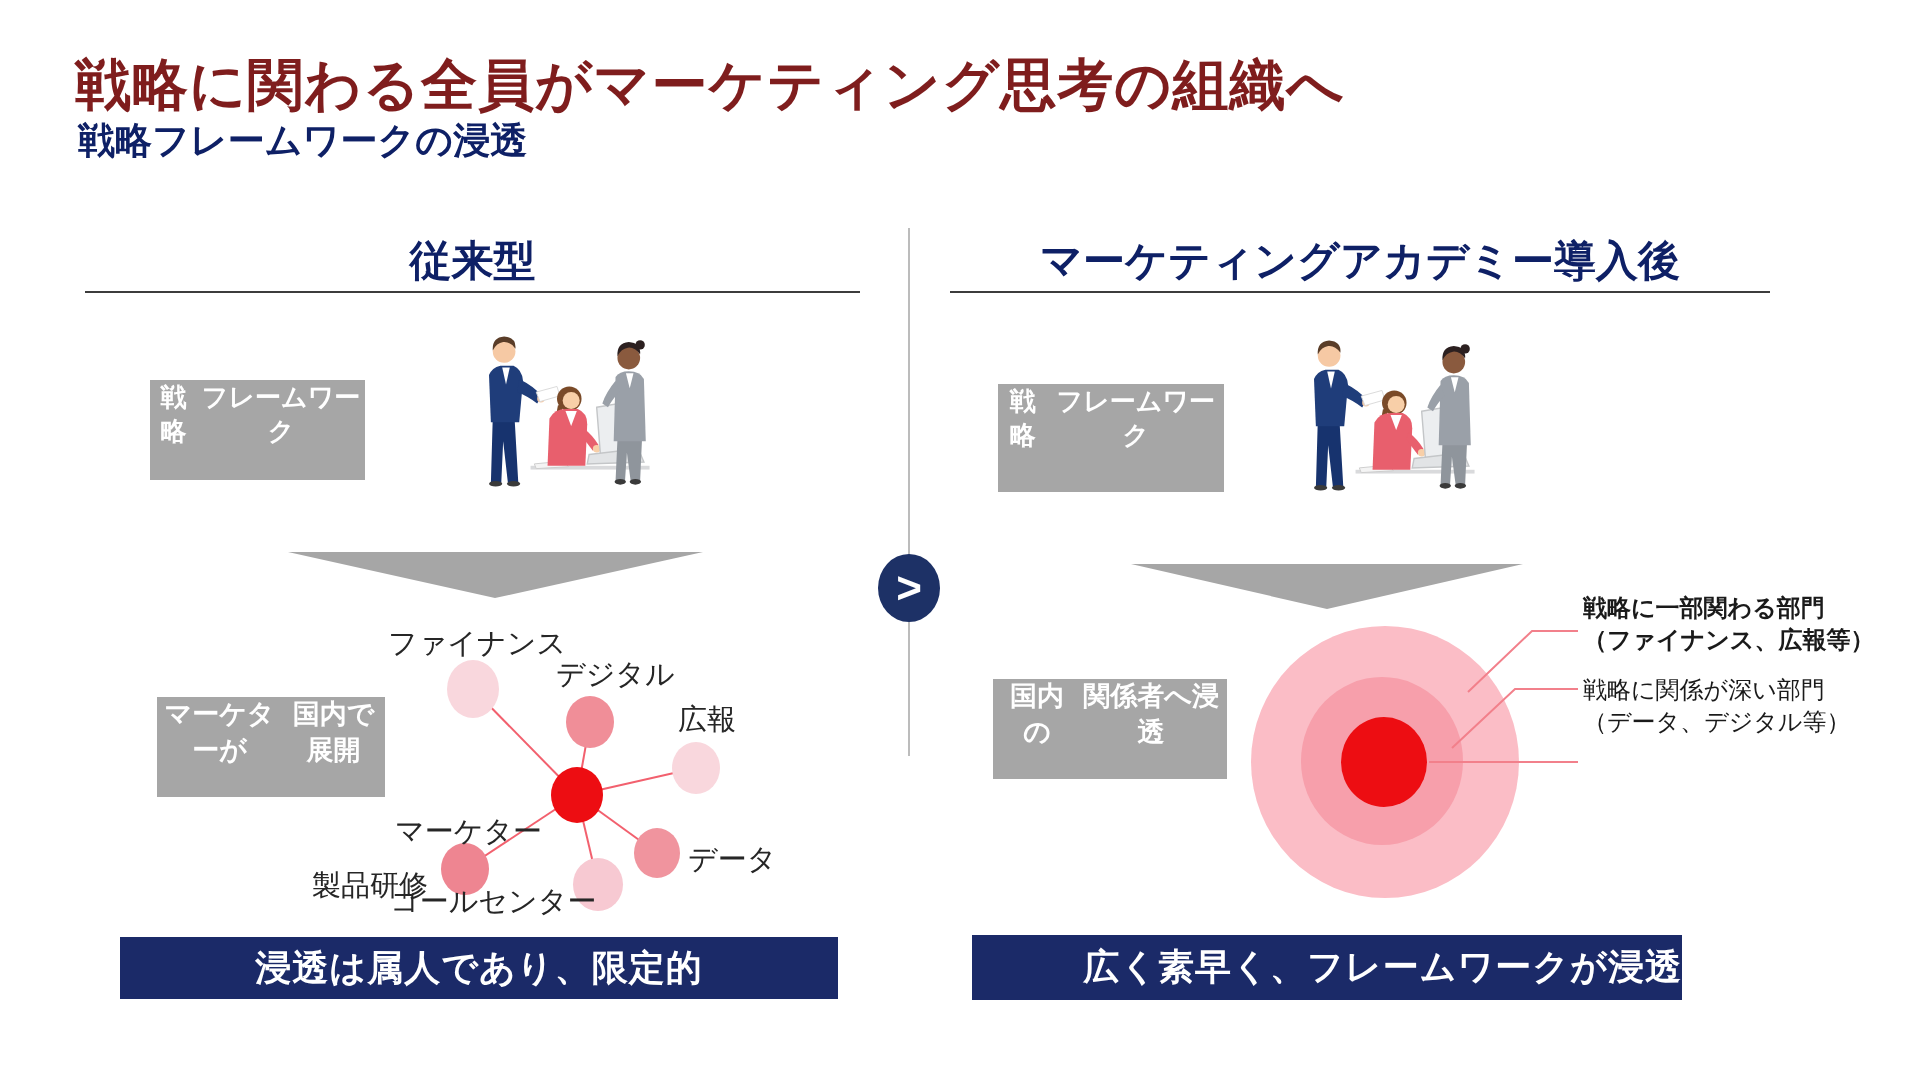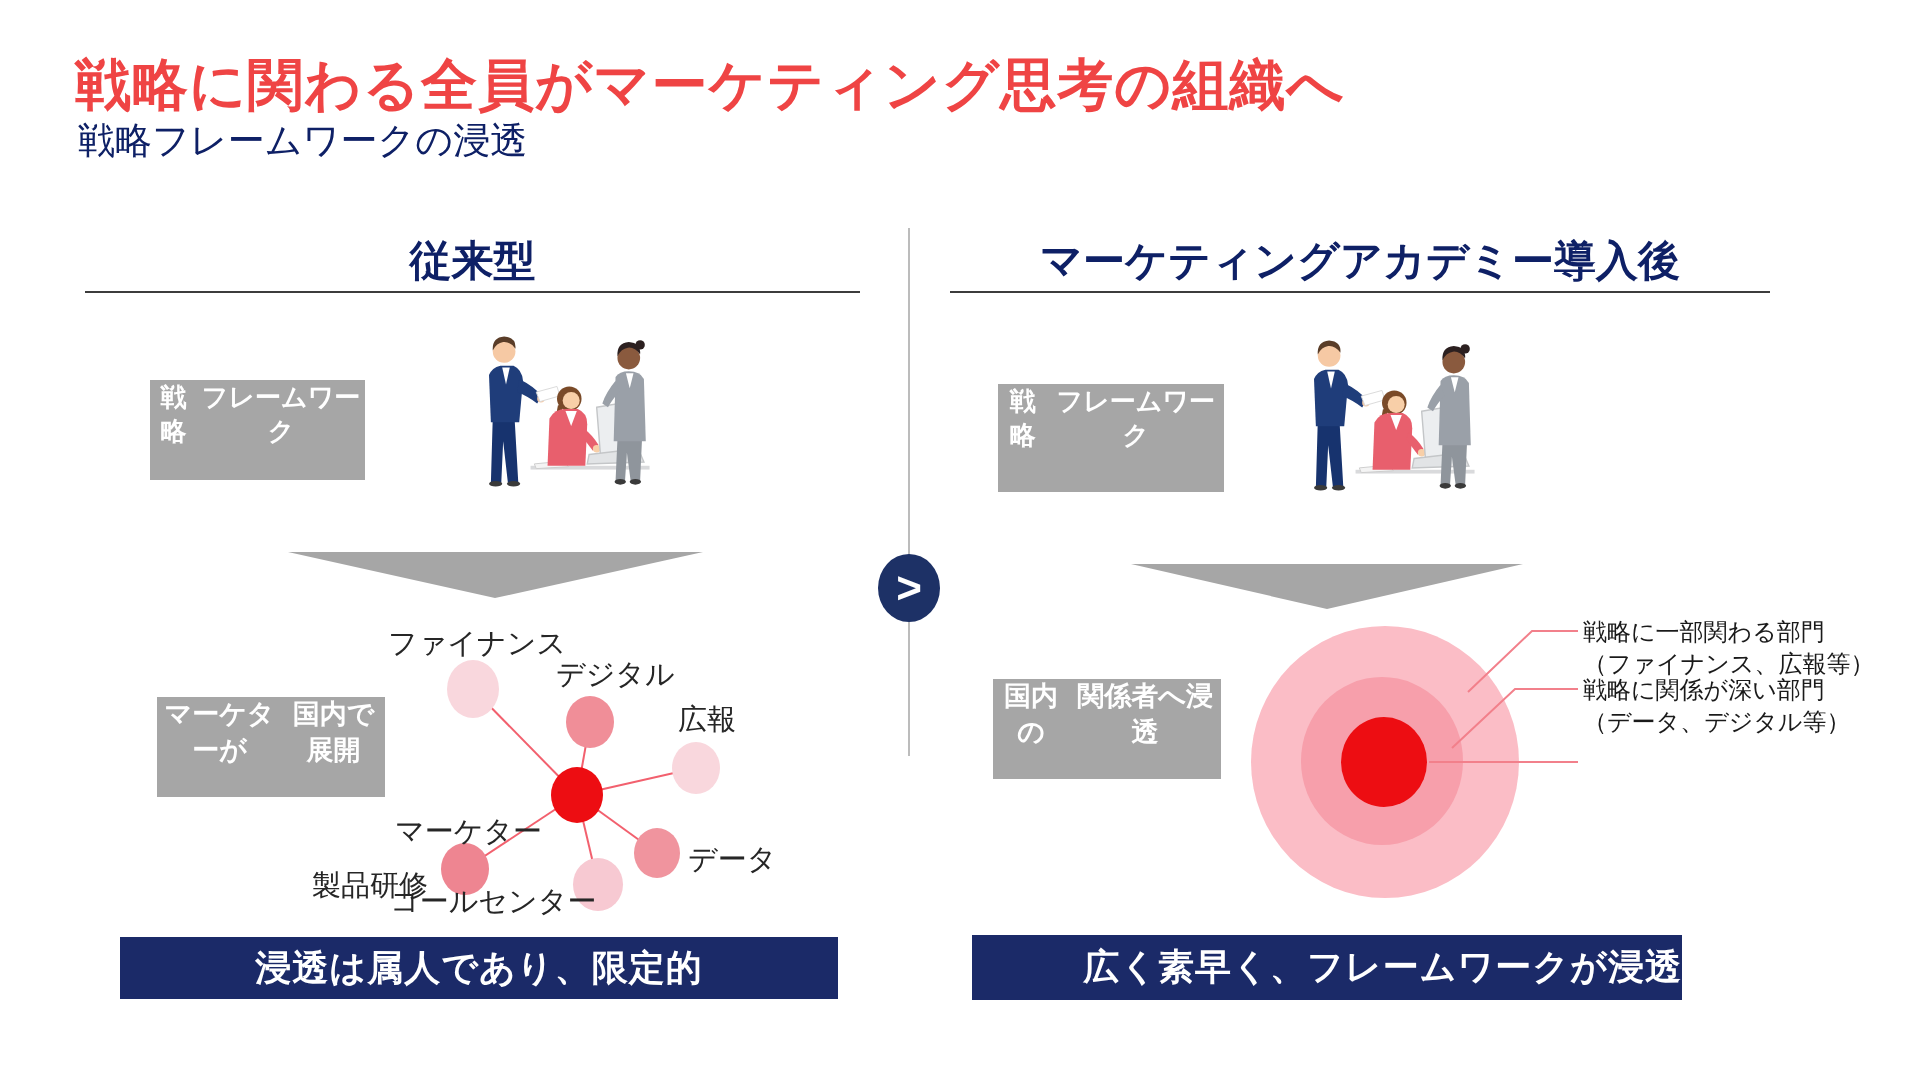--- a/index.html
+++ b/index.html
@@ -3,22 +3,22 @@
 <meta charset="utf-8">
 <style>
   html,body{margin:0;padding:0;background:#ffffff;}
   .slide{
     position:relative;width:1920px;height:1080px;background:#ffffff;overflow:hidden;
     font-family:"Liberation Sans","DejaVu Sans",sans-serif;
   }
   .abs{position:absolute;}
 
   
-  .title{left:75px;top:48px;font-size:56px;font-weight:800;color:#ef4444;letter-spacing:1px;white-space:nowrap;}
-  .subtitle{left:78px;top:116px;font-size:37px;font-weight:400;color:#0e2066;white-space:nowrap;}
+  .title{left:75px;top:48px;font-size:56px;font-weight:800;color:#7f1d1d;letter-spacing:1px;white-space:nowrap;}
+  .subtitle{left:78px;top:116px;font-size:37px;font-weight:700;color:#0e2066;white-space:nowrap;}
 
   
   .col-header{top:233px;font-size:42px;font-weight:800;color:#0e2066;text-align:center;white-space:nowrap;}
   .col-header.left{left:85px;width:775px;}
   .col-header.right{left:950px;width:820px;}
   .rule{top:291px;height:2px;background:#3c3c3c;}
   .rule.left{left:85px;width:775px;}
   .rule.right{left:950px;width:820px;}
 
   
@@ -29,21 +29,21 @@
     display:flex;align-items:center;justify-content:center;line-height:1;
   }
 
   
   .gray-box{background:#a6a6a6;color:#ffffff;font-weight:800;text-align:center;
     display:flex;flex-direction:row;justify-content:center;}
   .gray-box span{display:block;line-height:1.32;}
   .box-fw-left{left:150px;top:380px;width:215px;height:100px;font-size:26px;}
   .box-fw-right{left:998px;top:384px;width:226px;height:108px;font-size:26px;}
   .box-scope-left{left:157px;top:697px;width:228px;height:100px;font-size:27px;}
-  .box-scope-right{left:993px;top:679px;width:228px;height:100px;font-size:27px;}
+  .box-scope-right{left:993px;top:679px;width:228px;height:100px;font-size:27px;padding-left:6px;}
 
   
   .people-left{left:443px;top:326px;width:228px;height:170px;}
   .people-right{left:1268px;top:330px;width:228px;height:170px;}
 
   
   .arrow-left{left:288px;top:552px;width:415px;height:46px;}
   .arrow-right{left:1131px;top:564px;width:392px;height:45px;}
 
   
@@ -66,21 +66,21 @@
   .lbl-center{left:395px;top:778px;width:145px;text-align:right;margin-top:34px;}
   .lbl-data{left:688px;top:840px;}
   .lbl-training{left:312px;top:866px;width:116px;text-align:right;}
   .lbl-call{left:390px;top:882px;width:176px;text-align:right;}
 
   
   .rings{left:1240px;top:616px;width:300px;height:292px;}
 
   
   .annotation{left:1583px;font-size:24px;color:#1a1a1a;line-height:32px;white-space:nowrap;}
-  .annotation-1{top:616px;}
+  .annotation-1{top:592px;font-weight:bold;}
   .annotation-2{top:674px;}
   .annotation-3{top:745px;}
 
   
   .banner{background:#1b2a68;color:#ffffff;font-weight:800;font-size:36px;
     text-align:center;display:flex;align-items:center;justify-content:center;letter-spacing:1px;}
   .banner-left{left:120px;top:937px;width:718px;height:62px;}
   .banner-right{left:972px;top:935px;width:710px;height:65px;justify-content:flex-end;}
 </style>
 </head>

